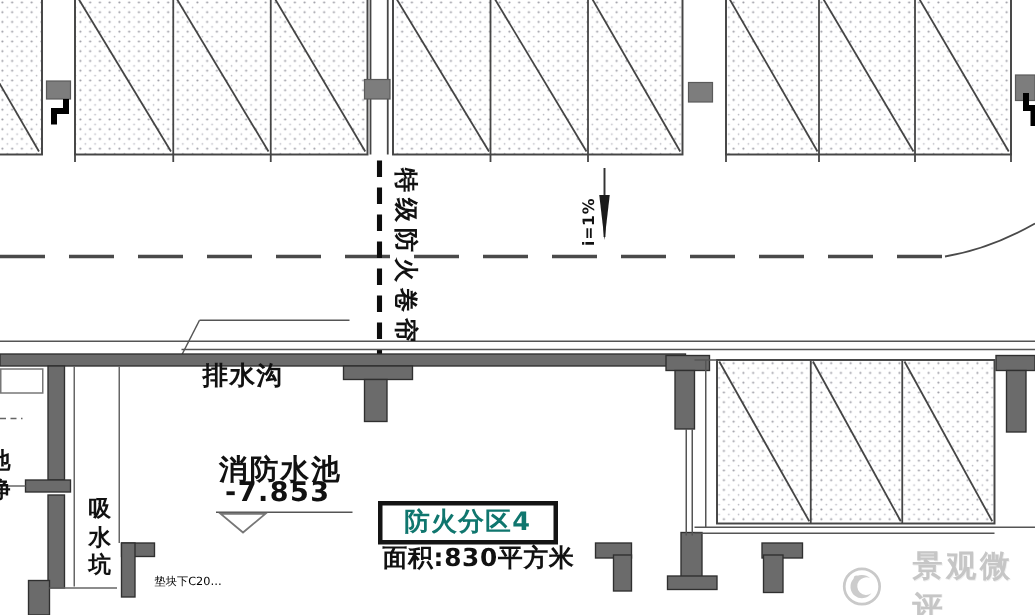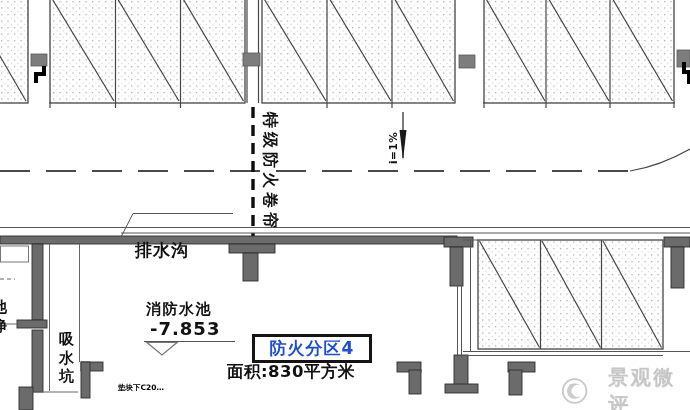--- a/index.html
+++ b/index.html
@@ -5,30 +5,30 @@
   html,body{margin:0;padding:0;}
   .canvas{position:relative;width:690px;height:410px;background:#fff;overflow:hidden;
           font-family:"DejaVu Sans","Liberation Sans",sans-serif;}
   .canvas svg.geom{position:absolute;left:0;top:0;}
   .lbl{position:absolute;color:#111;font-weight:bold;white-space:nowrap;z-index:5;}
   .lbl-fire-shutter{left:280px;top:112px;width:132px;height:18px;font-size:16px;letter-spacing:4px;
       transform:rotate(90deg);transform-origin:top left;}
   .lbl-slope{left:387px;top:164px;width:52px;height:13px;font-size:10.5px;letter-spacing:0.5px;
       transform:rotate(-90deg);transform-origin:top left;}
   .lbl-drain{left:135px;top:192px;font-size:17px;letter-spacing:1px;margin-top:47px;}
-  .lbl-pool-title{left:146px;top:300px;font-size:15px;letter-spacing:1.5px;}
+  .lbl-pool-title{left:146px;top:300px;font-size:19px;letter-spacing:1.5px;}
   .lbl-pool-elev{left:150px;top:318px;font-size:18px;letter-spacing:1px;}
   .vtext{position:absolute;width:19px;font-size:15px;line-height:18.5px;font-weight:bold;
       color:#111;word-break:break-all;text-align:center;z-index:5;}
   .lbl-suction{left:57px;top:330px;}
   .lbl-clipped{left:-10px;top:298px;}
   .zone-box{position:absolute;left:252px;top:334px;width:114px;height:23px;border:3px solid #141414;
-      text-align:center;font-size:17px;line-height:23px;font-weight:bold;letter-spacing:1px;color:#1d4ed8;z-index:5;}
-  .lbl-area{left:227px;top:361px;font-size:16.5px;letter-spacing:0.5px;}
-  .lbl-note{left:103px;top:383px;font-size:7.5px;font-weight:bold;color:#000;letter-spacing:0;margin-left:15px;}
+      text-align:center;font-size:17px;line-height:23px;font-weight:bold;letter-spacing:1px;color:#0f766e;z-index:5;}
+  .lbl-area{left:255px;top:361px;font-size:16.5px;letter-spacing:0.5px;}
+  .lbl-note{left:103px;top:383px;font-size:7.5px;font-weight:normal;color:#000;letter-spacing:0;}
   .watermark{position:absolute;left:561px;top:364px;display:flex;align-items:center;gap:20px;z-index:5;}
   .wm-text{font-size:20px;font-weight:bold;letter-spacing:2.5px;color:#c6c6c6;
       text-shadow:0.5px 0.5px 0 #efefef;}
 </style>
 </head>
 <body>
 
 <div class="canvas">
 
   <svg class="geom" width="690" height="410" viewBox="0 0 690 410">

